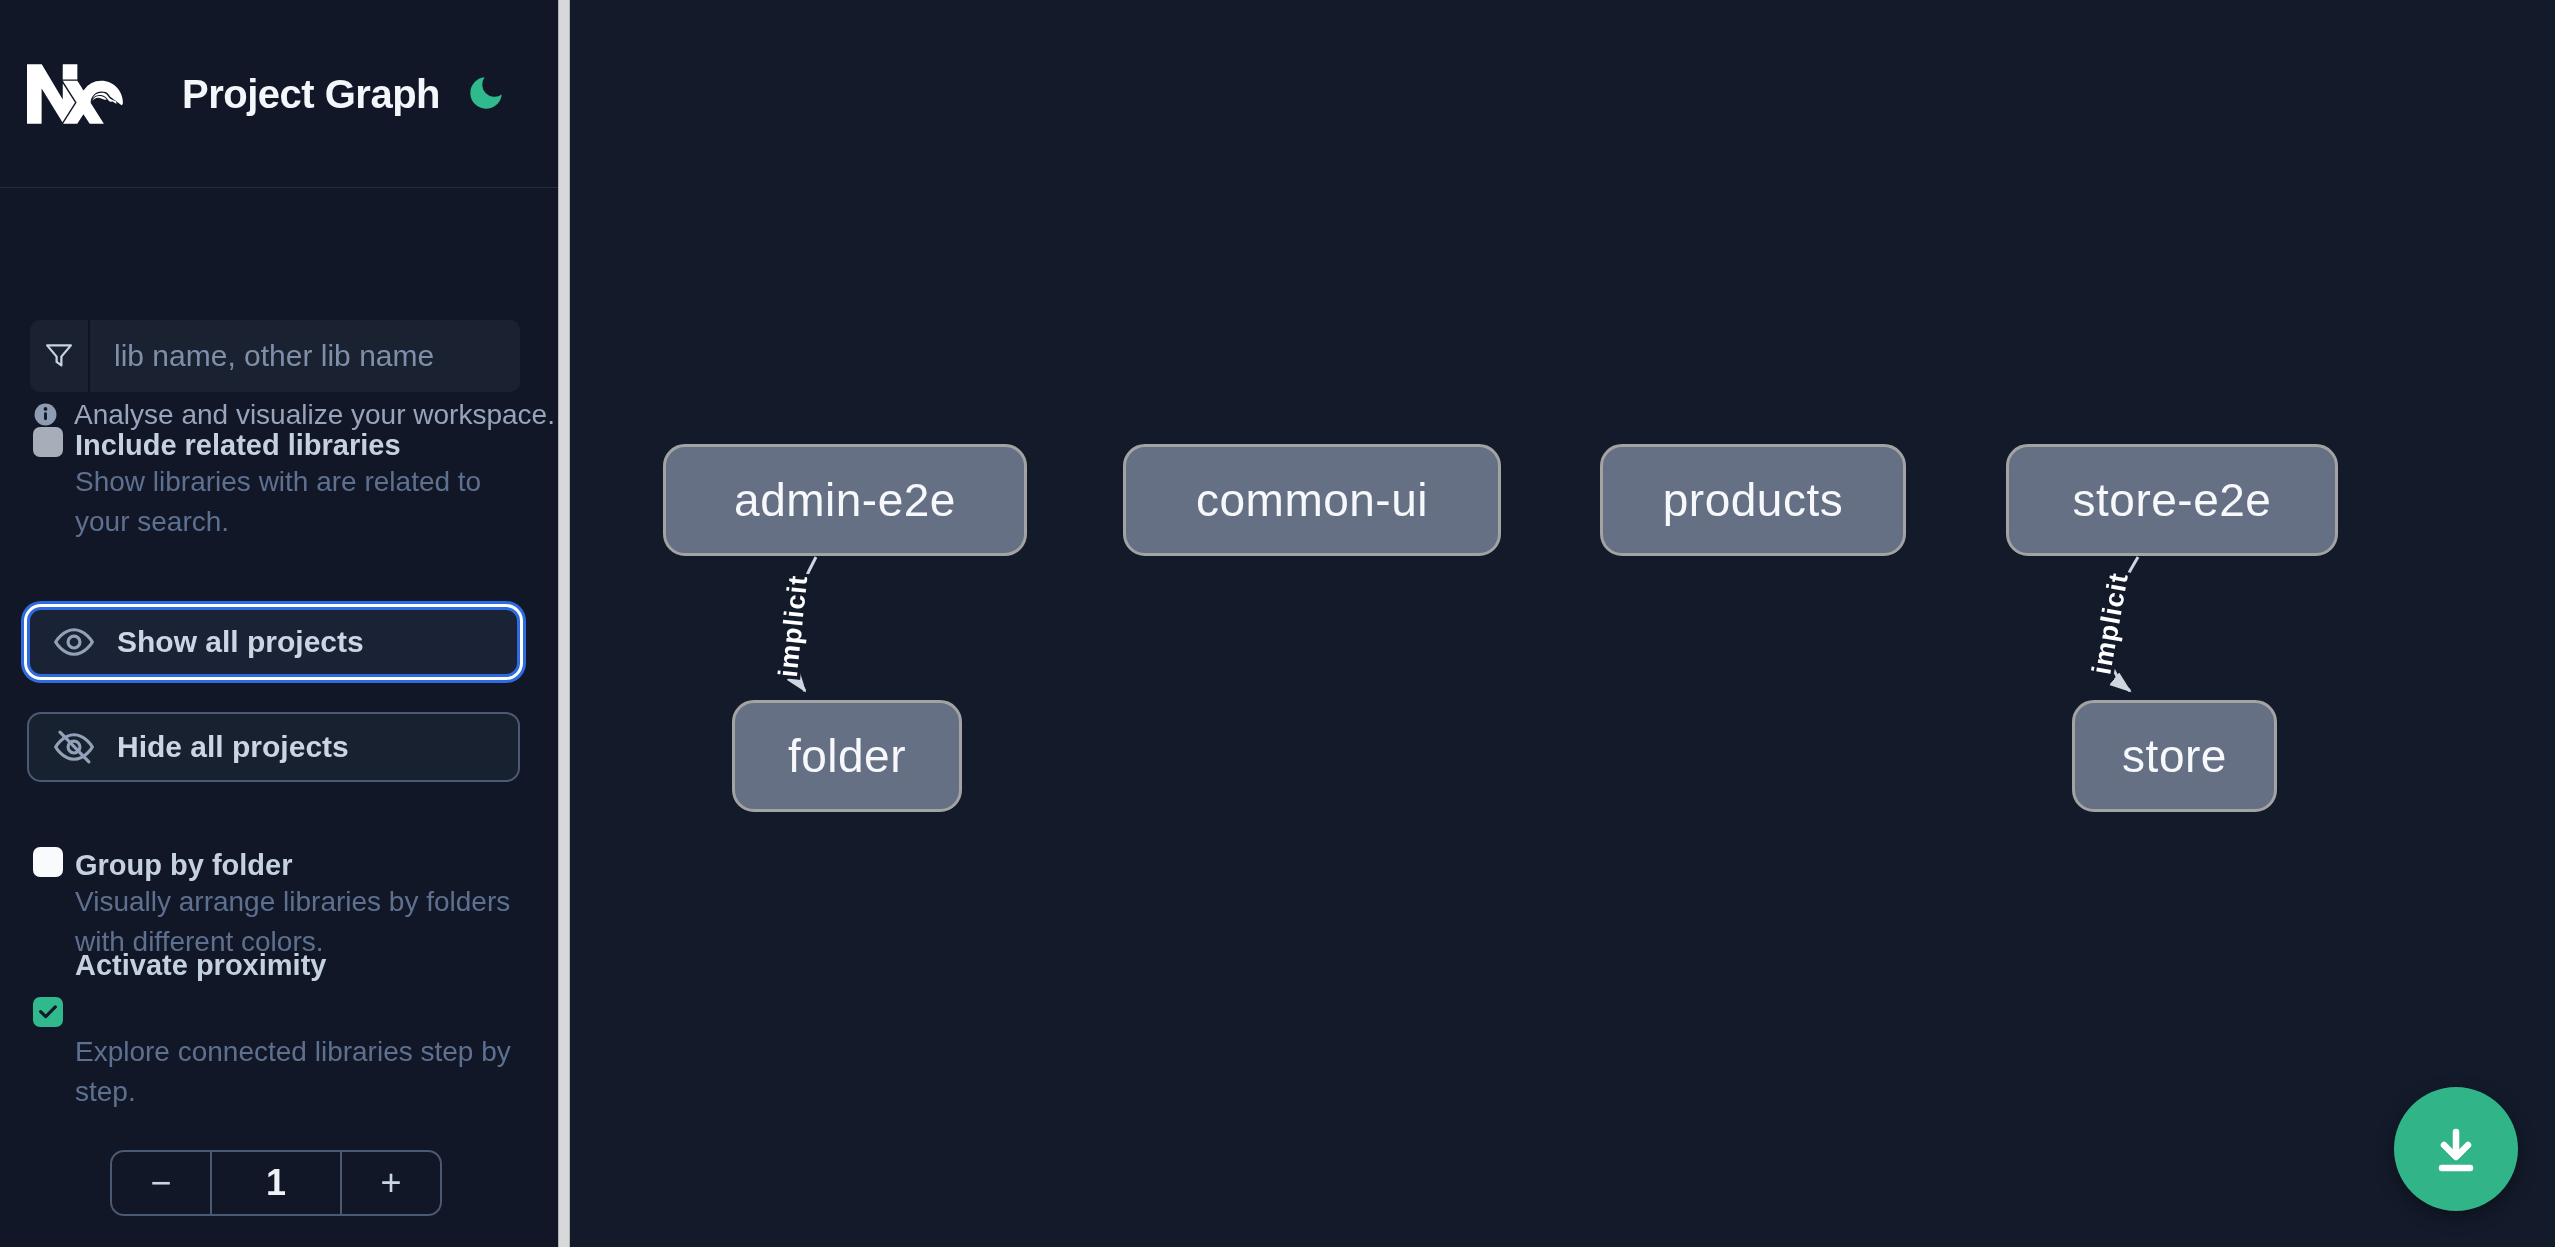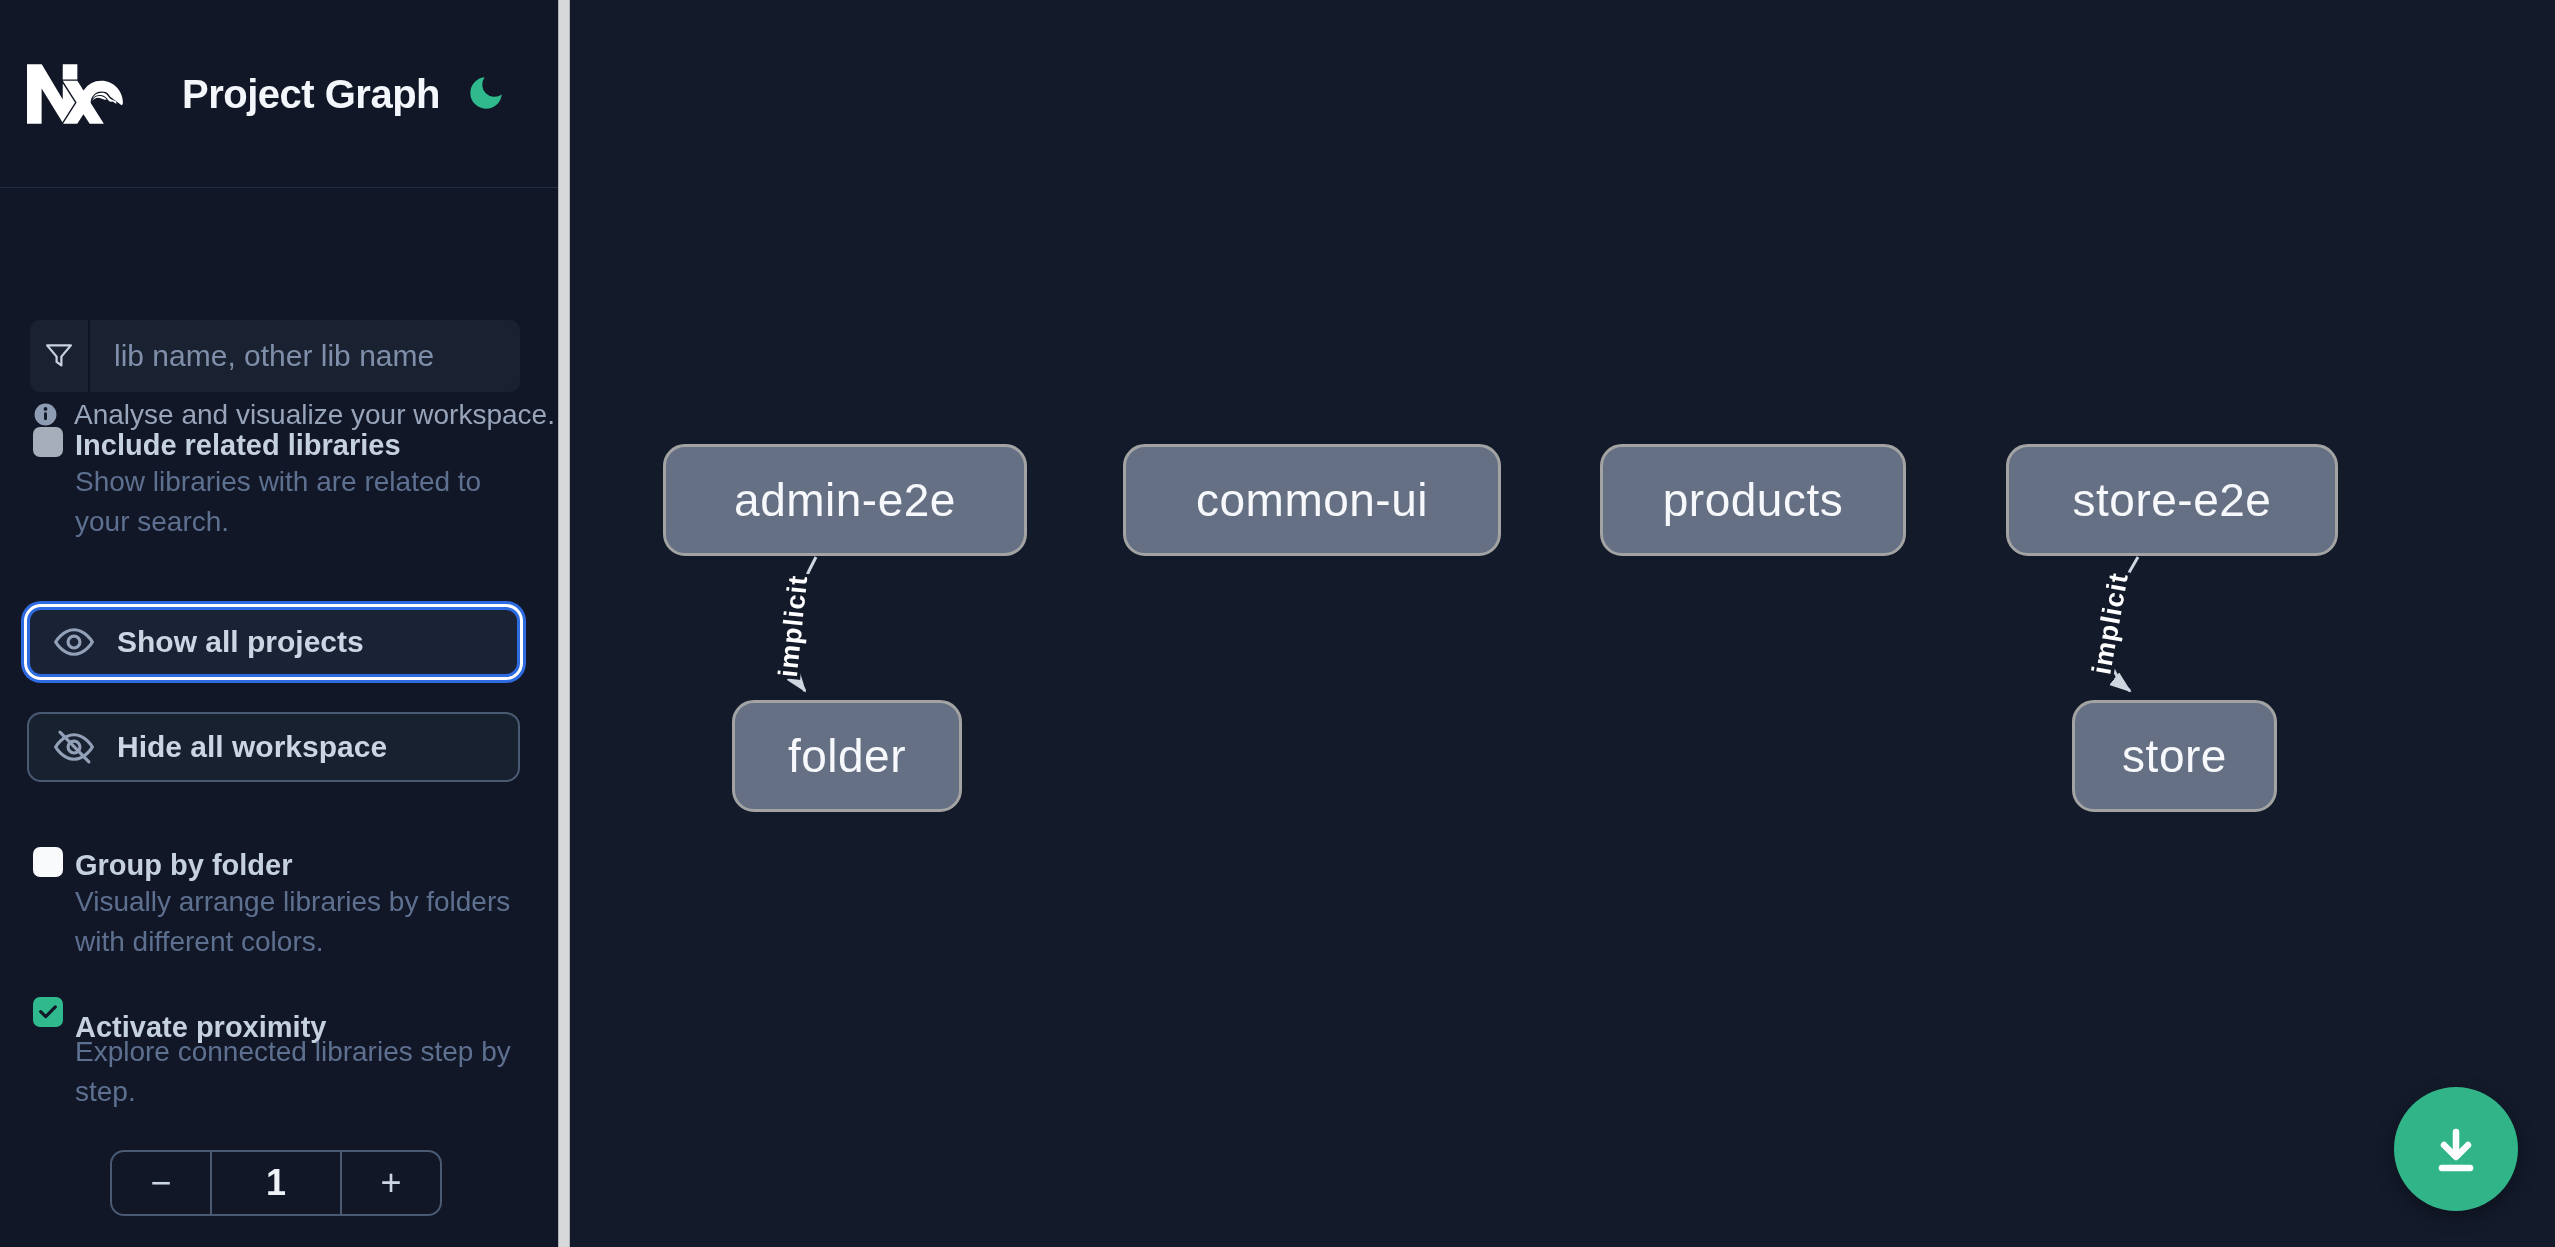--- a/index.html
+++ b/index.html
@@ -188,33 +188,33 @@
     </svg>
     <span>Show all projects</span>
   </button>
 
   <button class="sb-btn" style="top:712px">
     <svg viewBox="0 0 24 24" fill="none">
       <path d="M1.5 12S5.5 5 12 5s10.5 7 10.5 7-4 7-10.5 7S1.5 12 1.5 12z" stroke="#93a1b8" stroke-width="1.8" stroke-linejoin="round"></path>
       <circle cx="12" cy="12" r="3.4" stroke="#93a1b8" stroke-width="1.8"></circle>
       <line x1="4" y1="3.5" x2="20.5" y2="20.5" stroke="#93a1b8" stroke-width="1.8" stroke-linecap="round"></line>
     </svg>
-    <span>Hide all workspace</span>
+    <span>Hide all projects</span>
   </button>
 
   <div class="checkbox cb-unchecked" style="top:847px"></div>
   <div class="toggle-label" style="top:846px">Group by folder</div>
   <div class="toggle-desc" style="top:882px">Visually arrange libraries by folders with different colors.</div>
 
   <div class="checkbox cb-checked" style="top:997px">
     <svg viewBox="0 0 24 24" fill="none">
       <polyline points="20 6.5 9.5 17 4 11.5" stroke="#111726" stroke-width="3.4" stroke-linecap="round" stroke-linejoin="round"></polyline>
     </svg>
   </div>
-  <div class="toggle-label" style="top:1008px">Activate proximity</div>
+  <div class="toggle-label" style="top:946px">Activate proximity</div>
   <div class="toggle-desc" style="top:1032px">Explore connected libraries step by step.</div>
 
   <div class="stepper">
     <button class="seg btn">−</button>
     <div class="seg value">1</div>
     <button class="seg btn">+</button>
   </div>
 
 </div>
 

